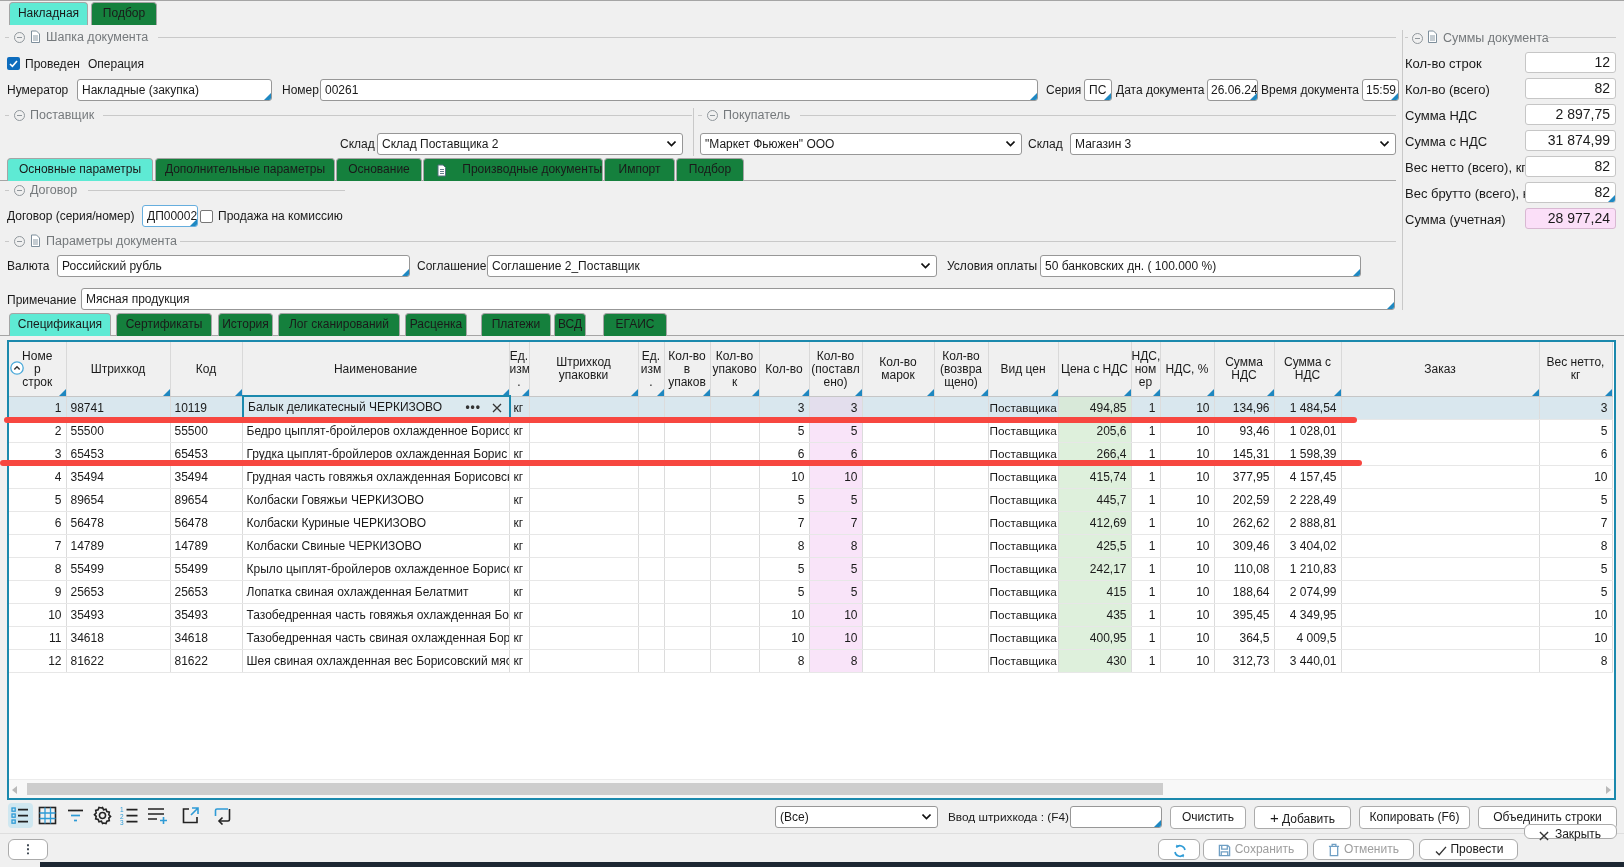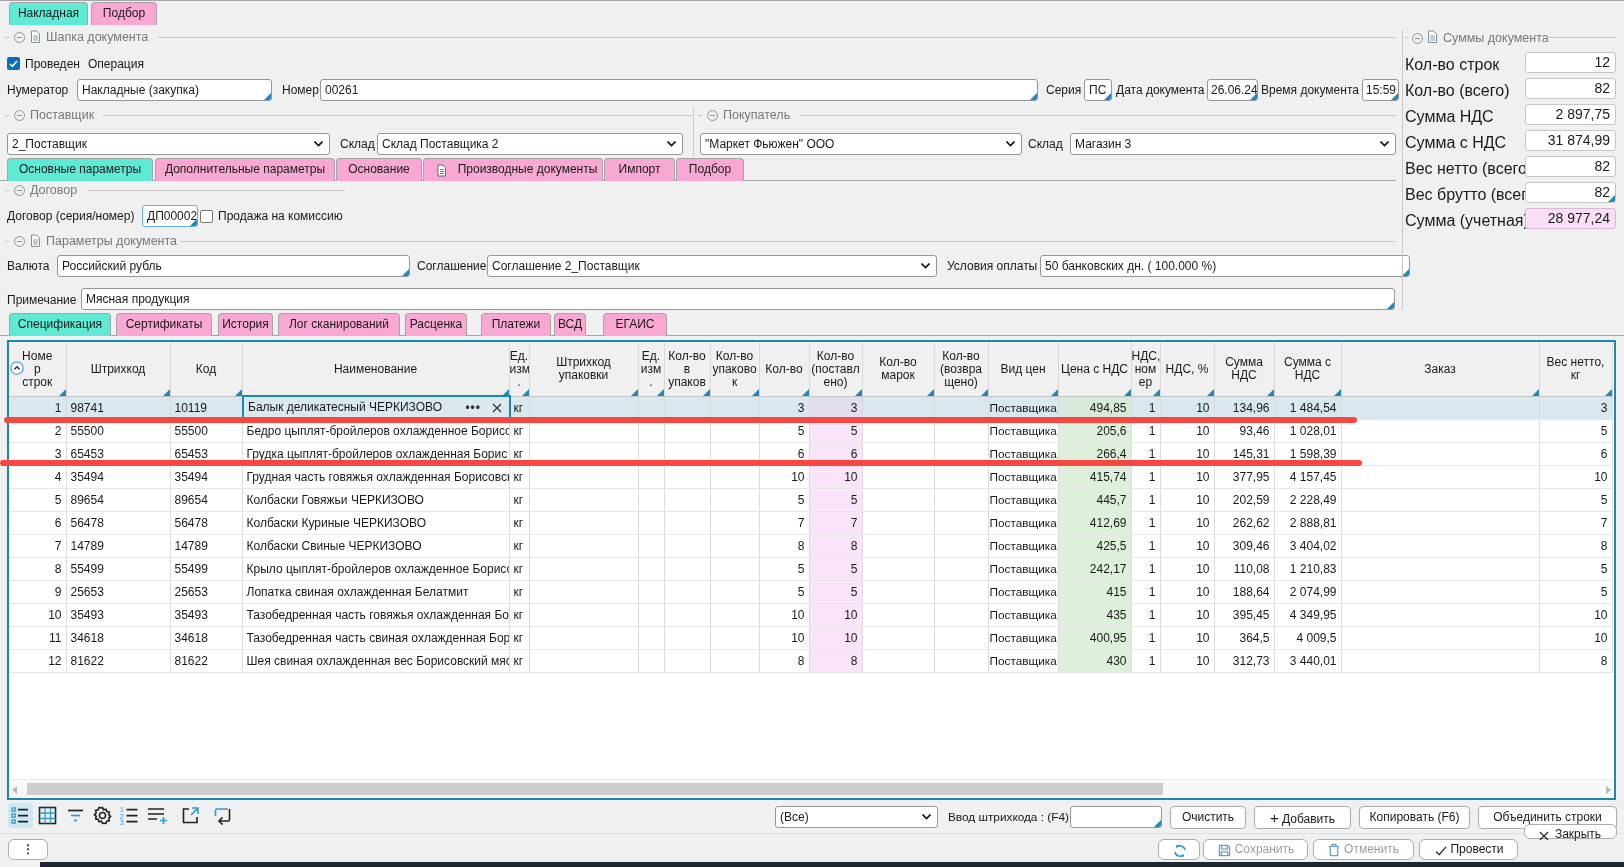--- a/index.html
+++ b/index.html
@@ -5,28 +5,28 @@
 #app{position:relative;width:1624px;height:867px;background:#f0f0f0;font-family:"Liberation Sans",sans-serif;font-size:12px;color:#1a1a1a;overflow:hidden}
 .lbl{position:absolute;white-space:nowrap}
 .glbl{position:absolute;white-space:nowrap;color:#75797c;font-size:12.5px}
 .hl{position:absolute;height:1px;background:#c9c9c9}
 .vl{position:absolute;width:1px;background:#c9c9c9}
 .inp{position:absolute;background:#fff;border:1px solid #979797;border-radius:3px;box-sizing:border-box;white-space:nowrap;overflow:hidden;padding:2px 4px;line-height:16px}
 .combo{padding-right:20px}
 .chev{position:absolute;right:6px;top:50%;margin-top:-3px;width:9px;height:6px}
 .corner{overflow:hidden}
 .corner:after{content:"";position:absolute;right:0;bottom:0;width:0;height:0;border-bottom:7px solid #1e88c2;border-left:7px solid transparent}
-.tab{position:absolute;height:23px;background:#f9a8d4;border:1px solid #a5a5a5;border-bottom:none;border-radius:4px 4px 0 0;box-sizing:border-box;text-align:center;line-height:21px;z-index:3}
+.tab{position:absolute;height:23px;background:#15803d;border:1px solid #a5a5a5;border-bottom:none;border-radius:4px 4px 0 0;box-sizing:border-box;text-align:center;line-height:21px;z-index:3}
 .tab.act{background:#5eead4}
 .circ{position:absolute;width:9px;height:9px;border:1px solid #90979c;border-radius:50%}
 .circ:after{content:"";position:absolute;left:2px;right:2px;top:4px;height:1px;background:#90979c}
 .cb{position:absolute;width:13px;height:13px;box-sizing:border-box}
 .btn{position:absolute;background:#fff;border:1px solid #ababab;border-radius:4px;box-sizing:border-box;text-align:center;white-space:nowrap}
 .dis{color:#9e9e9e}
-.rl{font-size:16px}
+.rl{font-size:13px}
 .sum{font-size:14px;line-height:15px;padding:2px 5px}
 svg{position:absolute}
 </style></head>
 <body>
 <div id="app">
 
 <div class="hl" style="left:0;top:24;width:1624px;background:#a5a5a5"></div>
 <div class="tab act" style="left:9px;top:2px;width:79px">Накладная</div>
 <div class="tab" style="left:91px;top:2px;width:66px">Подбор</div>
 
@@ -61,44 +61,40 @@
 <div class="hl" style="left:5px;top:115px;width:4px"></div>
 <div class="circ" style="left:14px;top:110px"></div>
 <div class="glbl" style="left:30px;top:108px">Поставщик</div>
 <div class="hl" style="left:103px;top:115px;width:589px"></div>
 <div class="vl" style="left:693px;top:108px;height:48px"></div>
 <div class="hl" style="left:698px;top:115px;width:4px"></div>
 <div class="circ" style="left:707px;top:110px"></div>
 <div class="glbl" style="left:723px;top:108px">Покупатель</div>
 <div class="hl" style="left:800px;top:115px;width:596px"></div>
 
-<div class="inp combo" style="left:7px;top:133px;width:323px;height:22px">2_Поставщик
-<svg class="chev" viewBox="0 0 9 6">
-        <path d="M0.5 0.5 L4.5 4.5 L8.5 0.5" stroke="#111" stroke-width="1.6" fill="none"></path>
-      </svg></div>
 <div class="lbl" style="left:340px;top:137px">Склад</div>
 <div class="inp combo" style="left:377px;top:133px;width:306px;height:22px">Склад Поставщика 2
 <svg class="chev" viewBox="0 0 9 6">
         <path d="M0.5 0.5 L4.5 4.5 L8.5 0.5" stroke="#111" stroke-width="1.6" fill="none"></path>
       </svg></div>
 <div class="inp combo" style="left:700px;top:133px;width:322px;height:22px">"Маркет Фьюжен" ООО
 <svg class="chev" viewBox="0 0 9 6">
         <path d="M0.5 0.5 L4.5 4.5 L8.5 0.5" stroke="#111" stroke-width="1.6" fill="none"></path>
       </svg></div>
 <div class="lbl" style="left:1028px;top:137px">Склад</div>
 <div class="inp combo" style="left:1070px;top:133px;width:326px;height:22px">Магазин 3
 <svg class="chev" viewBox="0 0 9 6">
         <path d="M0.5 0.5 L4.5 4.5 L8.5 0.5" stroke="#111" stroke-width="1.6" fill="none"></path>
       </svg></div>
 
 <div class="hl" style="left:0;top:180px;width:1396px;background:#a5a5a5"></div>
 <div class="tab act" style="left:7px;top:158px;width:146px">Основные параметры</div>
 <div class="tab" style="left:155px;top:158px;width:180px">Дополнительные параметры</div>
 <div class="tab" style="left:336px;top:158px;width:86px">Основание</div>
-<div class="tab" style="left:423px;top:158px;width:180px;text-align:center"><svg style="left:13px;top:5px" width="10" height="13" viewBox="0 0 10 13">
+<div class="tab" style="left:423px;top:158px;width:180px;text-align:right"><svg style="left:13px;top:5px" width="10" height="13" viewBox="0 0 10 13">
         <path d="M1 1h5l2.5 2.5V12h-7.5z" fill="#fff" stroke="#55707f" stroke-width="1"></path>
         <path d="M3 5.5h4M3 7.5h4M3 9.5h4" stroke="#55707f" stroke-width="0.9"></path>
       </svg><span style="margin-left:29px">Производные документы</span></div>
 <div class="tab" style="left:604px;top:158px;width:71px">Импорт</div>
 <div class="tab" style="left:676px;top:158px;width:68px">Подбор</div>
 
 <div class="hl" style="left:5px;top:190px;width:4px"></div>
 <div class="circ" style="left:14px;top:185px"></div>
 <div class="glbl" style="left:30px;top:183px">Договор</div>
 <div class="hl" style="left:88px;top:190px;width:257px"></div>
@@ -117,21 +113,21 @@
 <div class="hl" style="left:180px;top:241px;width:1216px"></div>
 
 <div class="lbl" style="left:7px;top:259px">Валюта</div>
 <div class="inp corner" style="left:57px;top:255px;width:353px;height:22px">Российский рубль</div>
 <div class="lbl" style="left:417px;top:259px">Соглашение</div>
 <div class="inp combo" style="left:487px;top:255px;width:450px;height:22px">Соглашение 2_Поставщик
 <svg class="chev" viewBox="0 0 9 6">
         <path d="M0.5 0.5 L4.5 4.5 L8.5 0.5" stroke="#111" stroke-width="1.6" fill="none"></path>
       </svg></div>
 <div class="lbl" style="left:947px;top:259px">Условия оплаты</div>
-<div class="inp corner" style="left:1040px;top:255px;width:370px;height:22px">50 банковских дн. ( 100.000 %)</div>
+<div class="inp corner" style="left:1040px;top:255px;width:321px;height:22px">50 банковских дн. ( 100.000 %)</div>
 
 <div class="lbl" style="left:7px;top:293px">Примечание</div>
 <div class="inp corner" style="left:81px;top:288px;width:1314px;height:22px">Мясная продукция</div>
 
 <div class="vl" style="left:1402px;top:30px;height:280px"></div>
 <div class="hl" style="left:1405px;top:37px;width:3px"></div>
 <div class="circ" style="left:1412px;top:33px"></div>
 <svg style="left:1427px;top:30px" width="11" height="14" viewBox="0 0 11 14">
       <path d="M1.5 1h5l3 3v8.5h-8z" fill="#fff" stroke="#7d8e9b" stroke-width="1"></path>
       <path d="M3 6h5M3 8h5M3 10h5" stroke="#7d8e9b" stroke-width="0.9"></path>

